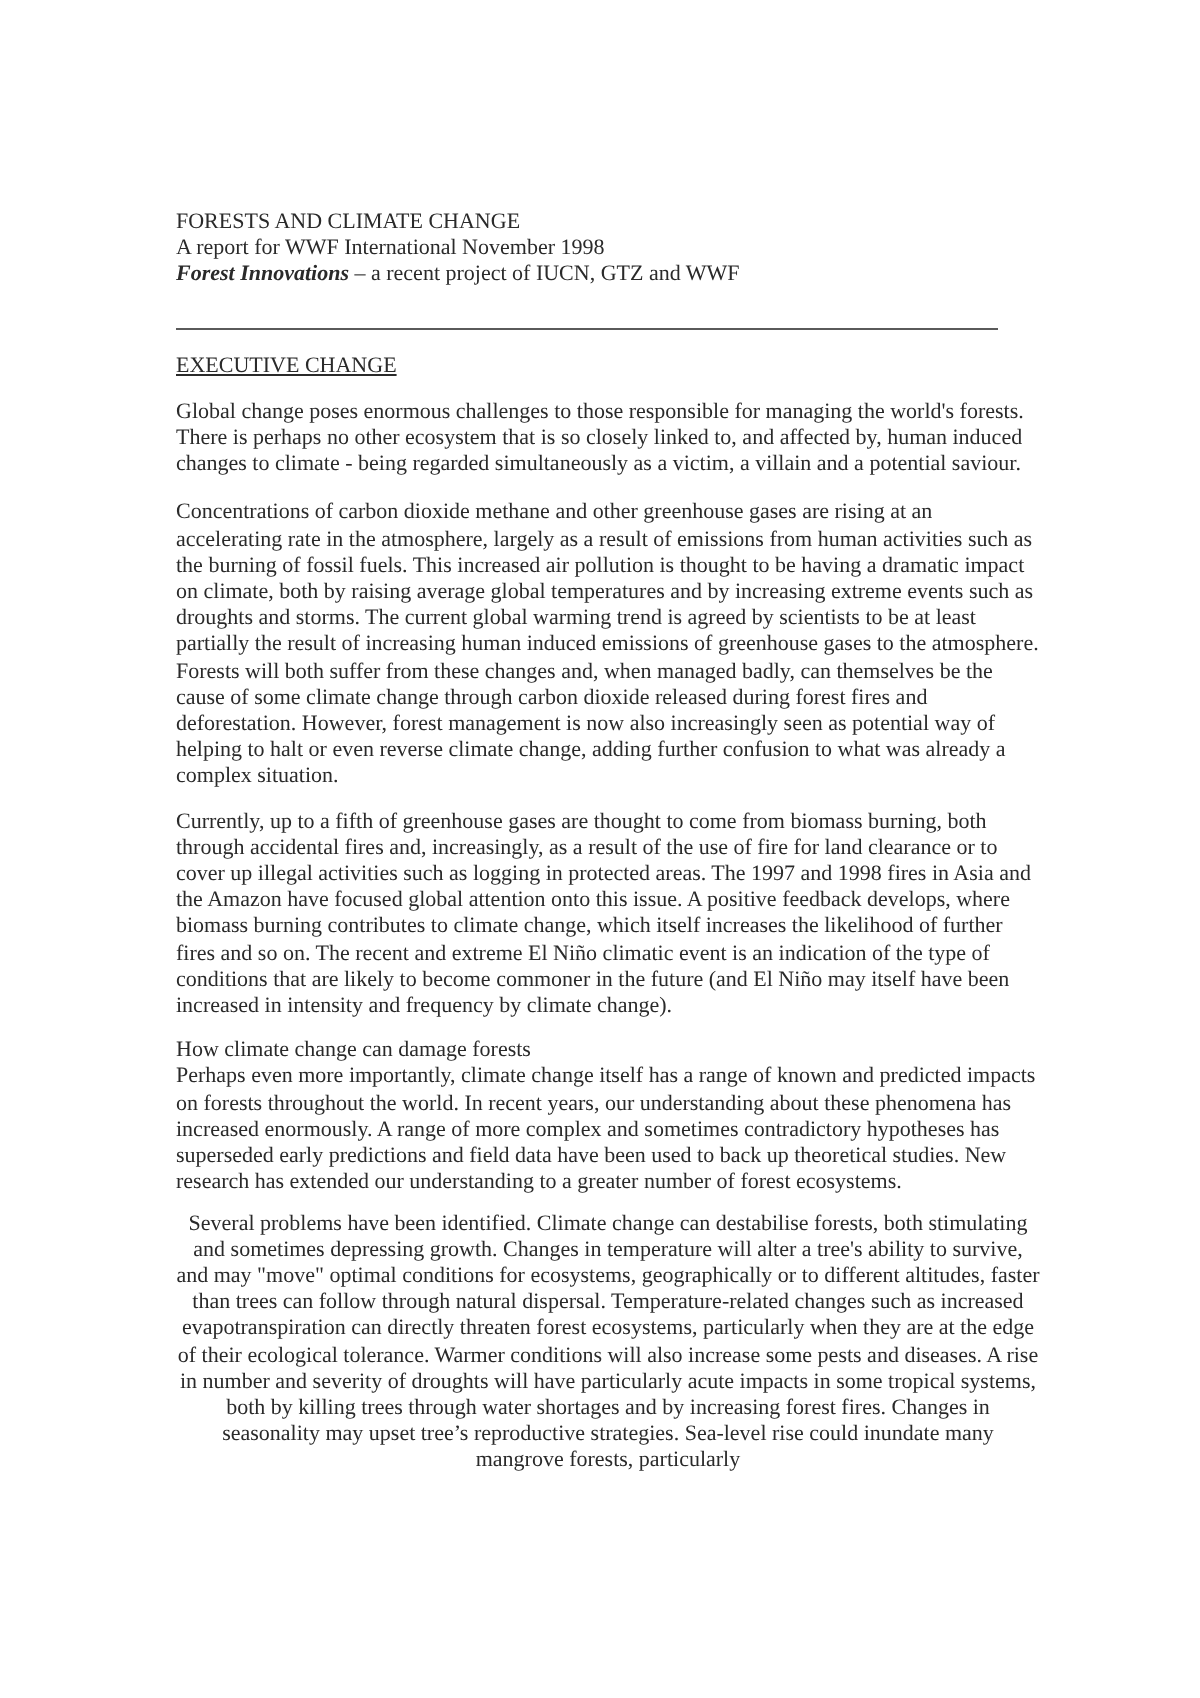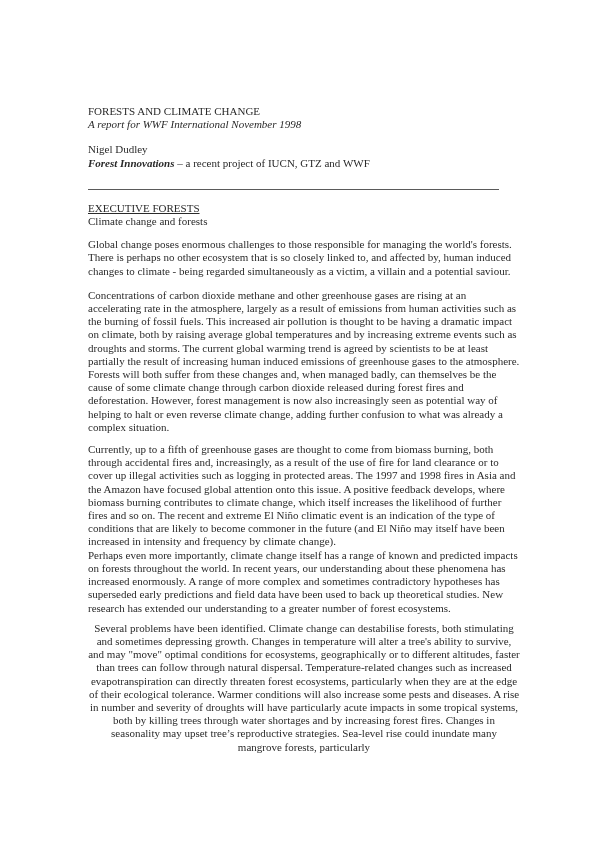--- a/index.html
+++ b/index.html
@@ -28,21 +28,21 @@
     text-align: left;
   }
   .content p, .content h1, .content h2, .content h3 {
     margin: 0;
     padding: 0;
     font-size: 11px;
     line-height: 13.2px;
     font-weight: normal;
   }
   .title { font-weight: bold; }
-  .italic { font-style: italic; }
+  .italic { }
   .bold { font-weight: bold; }
   .bold-italic { font-weight: bold; font-style: italic; }
   .underline { text-decoration: underline; }
   .mt12 { margin-top: 12px !important; }
   .mt11 { margin-top: 11px !important; }
   .mt10 { margin-top: 10px !important; }
   .mt9  { margin-top: 9px  !important; font-family: Liberation Serif, serif; }
   .mt7  { margin-top: 7px  !important; text-align: center; }
   .divider {
     border: none;
@@ -55,35 +55,34 @@
 </head>
 <body>
 
 <div class="page">
   <div class="content">
 
     <h1 class="title">FORESTS AND CLIMATE CHANGE</h1>
 
     <p class="italic">A report for WWF International November 1998</p>
 
-    <p class="mt12">Nigel Dudley</p>
 
     <p><span class="bold-italic">Forest Innovations</span><span> – a recent project of IUCN, GTZ and WWF</span></p>
 
     <hr class="divider">
 
-    <h2 class="underline">EXECUTIVE FORESTS</h2>
+    <h2 class="underline">EXECUTIVE CHANGE</h2>
 
-    <h3 class="bold">Climate change and forests</h3>
 
     <p class="mt10">Global change poses enormous challenges to those responsible for managing the world's forests. There is perhaps no other ecosystem that is so closely linked to, and affected by, human induced changes to climate - being regarded simultaneously as a victim, a villain and a potential saviour.</p>
 
     <p class="mt11">Concentrations of carbon dioxide methane and other greenhouse gases are rising at an accelerating rate in the atmosphere, largely as a result of emissions from human activities such as the burning of fossil fuels. This increased air pollution is thought to be having a dramatic impact on climate, both by raising average global temperatures and by increasing extreme events such as droughts and storms. The current global warming trend is agreed by scientists to be at least partially the result of increasing human induced emissions of greenhouse gases to the atmosphere. Forests will both suffer from these changes and, when managed badly, can themselves be the cause of some climate change through carbon dioxide released during forest fires and deforestation. However, forest management is now also increasingly seen as potential way of helping to halt or even reverse climate change, adding further confusion to what was already a complex situation.</p>
 
     <p class="mt9">Currently, up to a fifth of greenhouse gases are thought to come from biomass burning, both through accidental fires and, increasingly, as a result of the use of fire for land clearance or to cover up illegal activities such as logging in protected areas. The 1997 and 1998 fires in Asia and the Amazon have focused global attention onto this issue. A positive feedback develops, where biomass burning contributes to climate change, which itself increases the likelihood of further fires and so on. The recent and extreme El Niño climatic event is an indication of the type of conditions that are likely to become commoner in the future (and El Niño may itself have been increased in intensity and frequency by climate change).</p>
 
+    <h3 class="bold mt9">How climate change can damage forests</h3>
 
     <p>Perhaps even more importantly, climate change itself has a range of known and predicted impacts on forests throughout the world. In recent years, our understanding about these phenomena has increased enormously. A range of more complex and sometimes contradictory hypotheses has superseded early predictions and field data have been used to back up theoretical studies. New research has extended our understanding to a greater number of forest ecosystems.</p>
 
     <p class="mt7">Several problems have been identified. Climate change can destabilise forests, both stimulating and sometimes depressing growth. Changes in temperature will alter a tree's ability to survive, and may "move" optimal conditions for ecosystems, geographically or to different altitudes, faster than trees can follow through natural dispersal. Temperature-related changes such as increased evapotranspiration can directly threaten forest ecosystems, particularly when they are at the edge of their ecological tolerance. Warmer conditions will also increase some pests and diseases. A rise in number and severity of droughts will have particularly acute impacts in some tropical systems, both by killing trees through water shortages and by increasing forest fires. Changes in seasonality may upset tree’s reproductive strategies. Sea-level rise could inundate many mangrove forests, particularly</p>
 
   </div>
 </div>
 
 </body></html>

